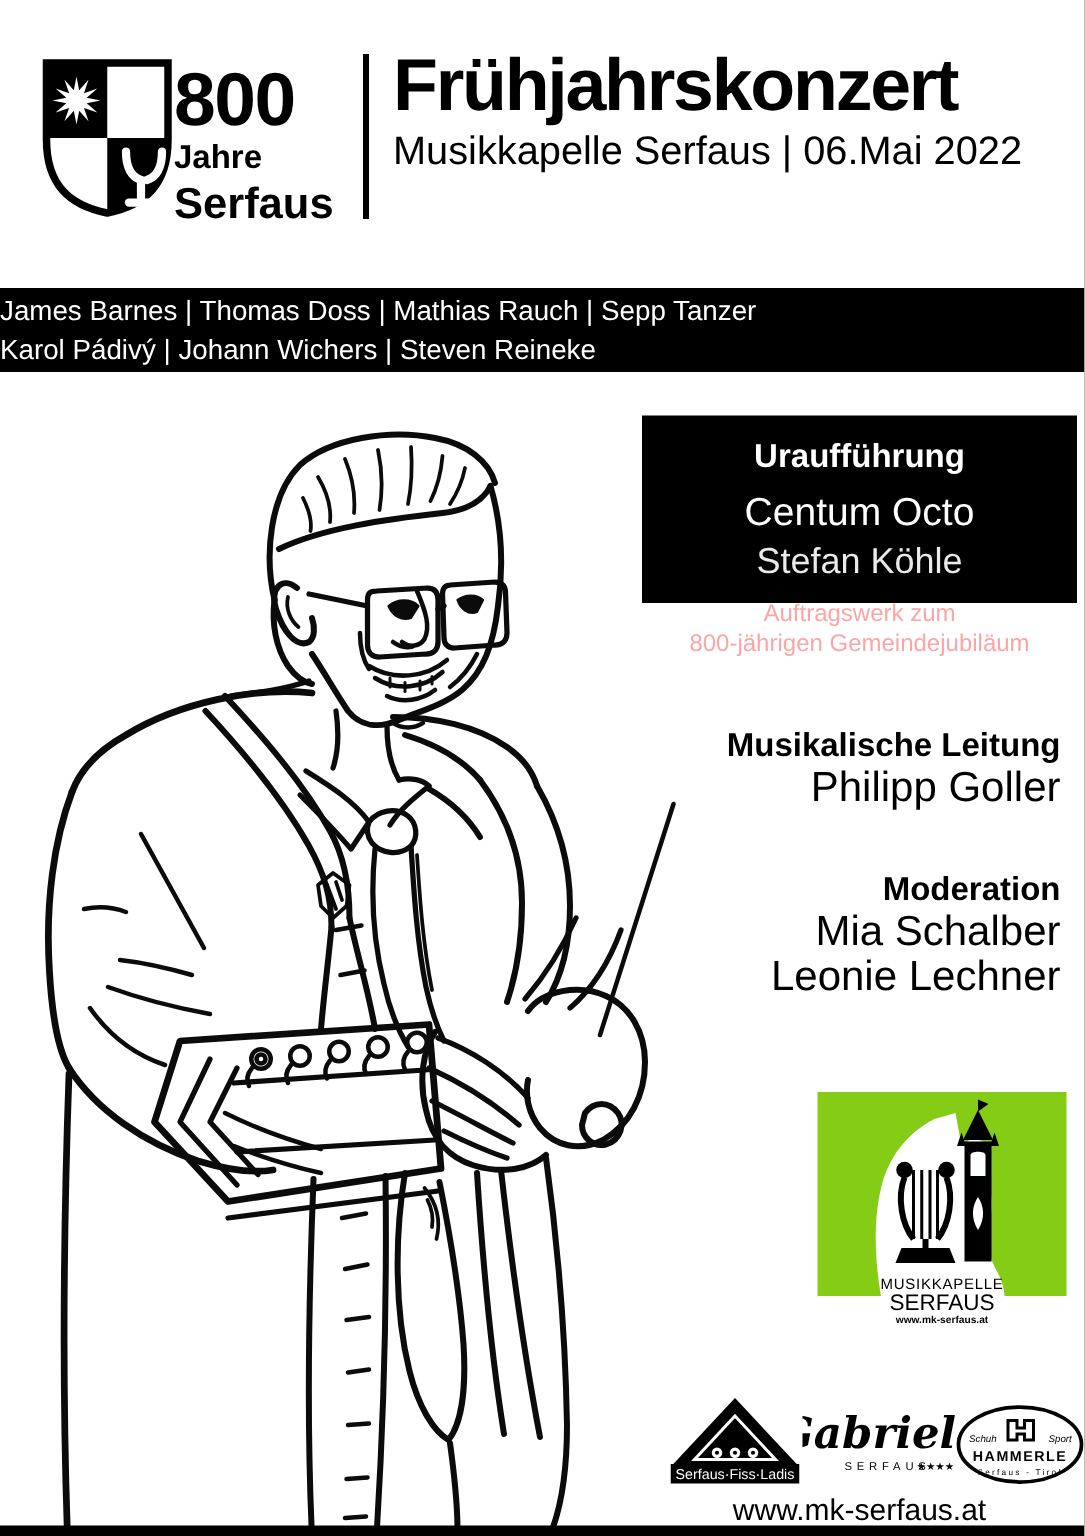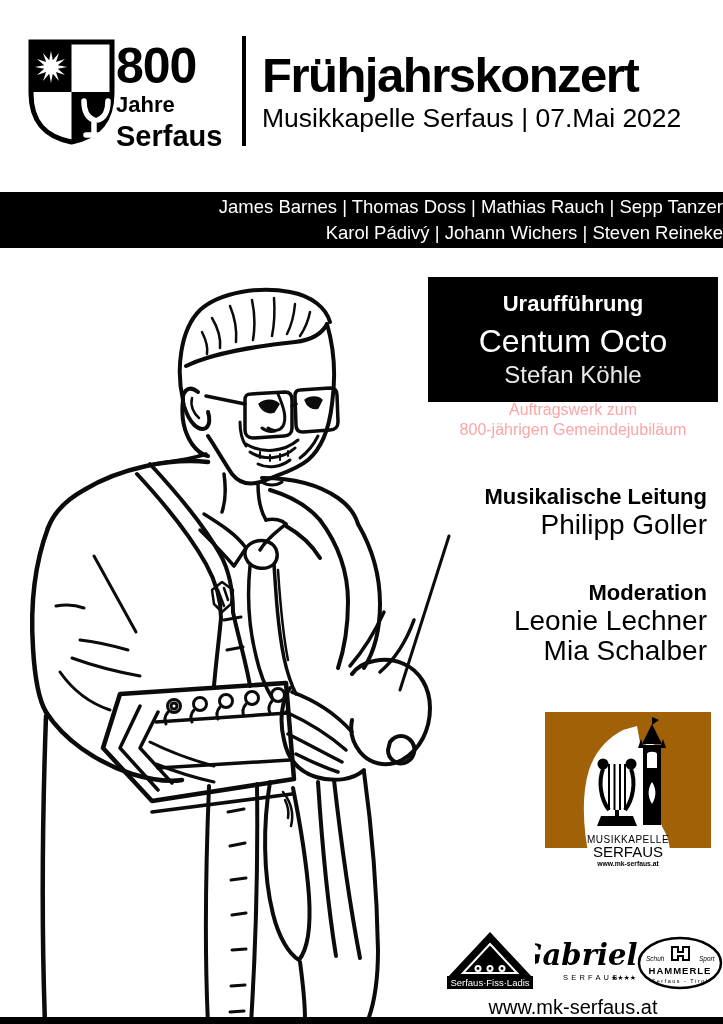--- a/index.html
+++ b/index.html
@@ -8,40 +8,40 @@
     background:#fff;overflow:hidden;
     font-family:"Liberation Sans",sans-serif;color:#000;
   }
   .abs{position:absolute;}
   
   .badge-text{left:116px;top:44px;width:114px;text-align:left;line-height:1;}
   .badge-800{font-size:50px;font-weight:800;line-height:45px;letter-spacing:-1px;}
   .badge-jahre{font-size:22px;font-weight:700;line-height:32px;}
   .badge-serfaus{font-size:29px;font-weight:700;line-height:30px;}
   .divider{left:242px;top:36px;width:4px;height:110px;background:#000;}
-  .title-block{left:262px;top:49px;width:455px;}
+  .title-block{left:262px;top:31px;width:455px;}
   .main-title{font-size:49px;font-weight:800;line-height:53px;letter-spacing:-1.5px;white-space:nowrap;}
   .sub-line{font-size:26.5px;font-weight:400;line-height:33px;white-space:nowrap;}
   
   .composers-bar{left:0;top:192px;width:723px;height:56px;background:#000;color:#fff;
-    display:flex;flex-direction:column;justify-content:center;align-items:flex-end;}
+    display:flex;flex-direction:column;justify-content:center;align-items:flex-start;}
   .composers-bar div{font-size:18.5px;line-height:26px;}
   
   .premiere-box{left:428px;top:277px;width:290px;height:125px;background:#000;color:#fff;
     text-align:center;}
   .premiere-label{font-size:22px;font-weight:700;margin-top:14px;}
-  .premiere-work{font-size:32px;font-weight:400;line-height:40px;margin-top:4px;}
+  .premiere-work{font-size:26px;font-weight:400;line-height:40px;margin-top:4px;}
   .premiere-composer{font-size:24px;font-weight:400;line-height:27px;color:#eaeaea;}
   .premiere-note{font-size:16px;line-height:19.5px;margin-top:12px;color:#fca5a5;}
   
   .credit-block{right:16px;text-align:right;}
   .credit-label{font-size:22px;font-weight:700;line-height:26px;}
   .credit-name{font-size:28px;font-weight:400;line-height:30px;}
   
-  .band-logo-box{left:545px;top:712px;width:166px;height:136px;background:#a16207;}
+  .band-logo-box{left:545px;top:728px;width:166px;height:136px;background:#84cc16;}
   
   .site-text{left:423px;top:996px;width:300px;text-align:center;font-size:20px;}
   .bottom-bar{left:0;bottom:0;width:723px;height:7px;background:#000;}
   svg text{font-family:"Liberation Sans",sans-serif;}
   .script-name{font-family:"DejaVu Serif",serif;font-style:italic;font-weight:bold;}
 </style>
 </head>
 <body>
 
 <div class="poster">
@@ -68,21 +68,21 @@
   <div class="abs badge-text">
     <div class="badge-800">800</div>
     <div class="badge-jahre">Jahre</div>
     <div class="badge-serfaus">Serfaus</div>
   </div>
 
   <div class="abs divider"></div>
 
   <div class="abs title-block">
     <div class="main-title">Frühjahrskonzert</div>
-    <div class="sub-line">Musikkapelle Serfaus | 07.Mai 2022</div>
+    <div class="sub-line">Musikkapelle Serfaus | 06.Mai 2022</div>
   </div>
 
   <div class="abs composers-bar">
     <div>James Barnes | Thomas Doss | Mathias Rauch | Sepp Tanzer</div>
     <div>Karol Pádivý | Johann Wichers | Steven Reineke</div>
   </div>
 
   <svg class="abs" style="left:0;top:268px" width="460" height="756" viewBox="0 268 460 756">
     <g fill="none" stroke="#0b0b0b" stroke-linecap="round" stroke-linejoin="round">
 
@@ -263,22 +263,22 @@
     </div>
   </div>
 
   <div class="abs credit-block" style="top:484px">
     <div class="credit-label">Musikalische Leitung</div>
     <div class="credit-name">Philipp Goller</div>
   </div>
 
   <div class="abs credit-block" style="top:580px">
     <div class="credit-label">Moderation</div>
+    <div class="credit-name">Mia Schalber</div>
     <div class="credit-name">Leonie Lechner</div>
-    <div class="credit-name">Mia Schalber</div>
   </div>
 
   <div class="abs band-logo-box">
     <svg width="166" height="162" viewBox="0 0 166 162">
       <path fill="#fff" d="M45,150 C38,118 36,84 44,58 C50,40 62,26 78,18 L92,14 L96,36 L104,30 L112,34 L110,48 C116,60 118,76 114,90 C112,100 114,110 120,120 C126,132 126,142 122,150 Z"></path>
 
       <g>
         <circle cx="58" cy="52" r="5.5" fill="#000"></circle>
         <circle cx="86" cy="52" r="5.5" fill="#000"></circle>
         <g stroke="#000" fill="none">

